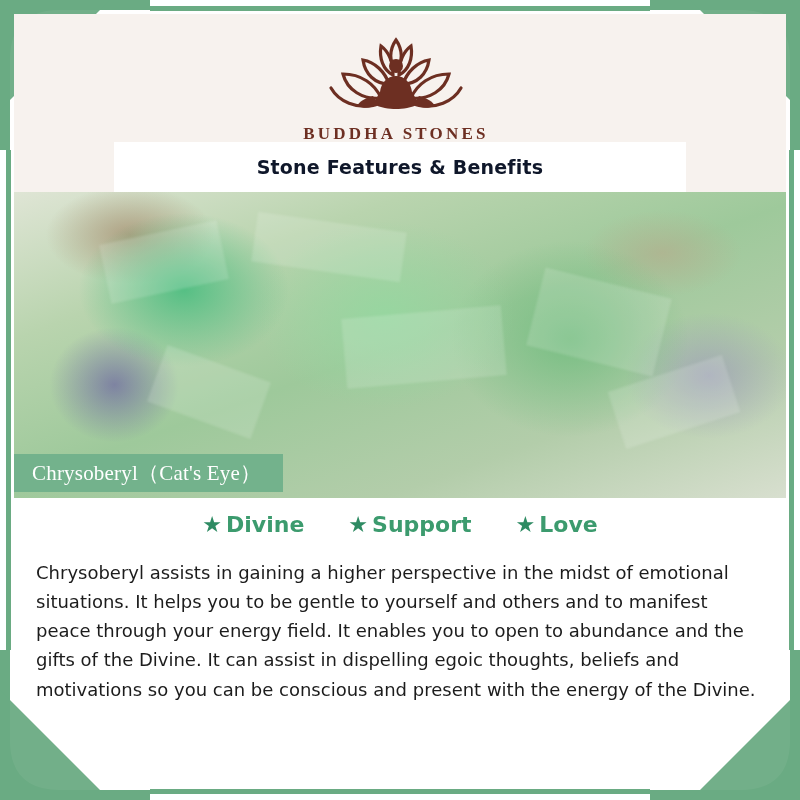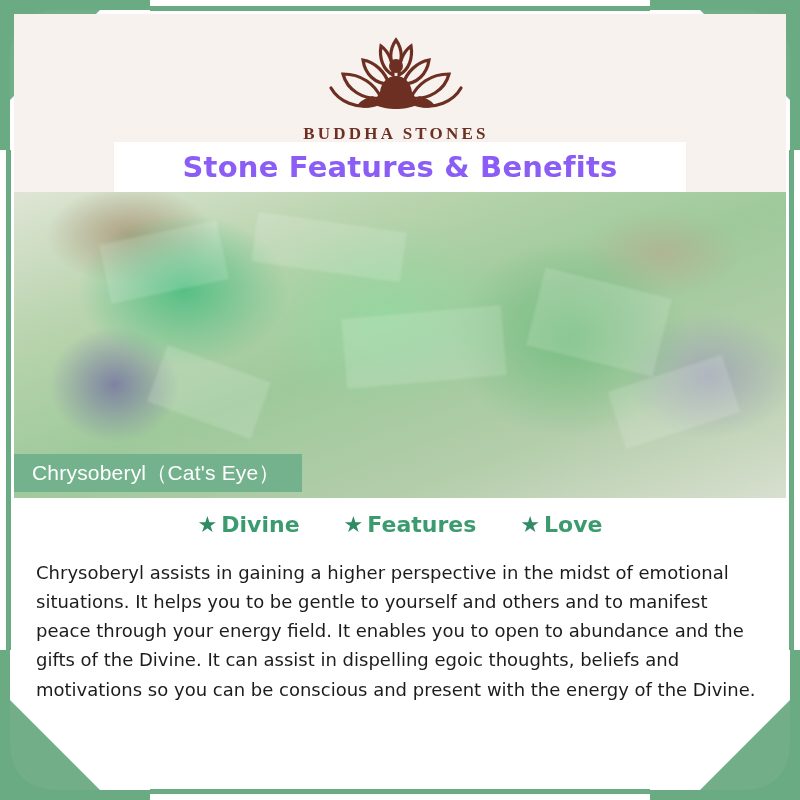--- a/index.html
+++ b/index.html
@@ -67,23 +67,23 @@
     transform: translateX(-50%);
     bottom: 0;
     width: 572px;
     height: 50px;
     background: #ffffff;
     display: flex;
     align-items: center;
     justify-content: center;
   }
   .title-bar h1 {
-    font-size: 29px;
+    font-size: 19px;
     font-weight: 700;
-    color: #8b5cf6;
+    color: #0f172a;
     letter-spacing: .2px;
     font-family: "DejaVu Sans", sans-serif;
   }
 
   
   .photo {
     position: absolute;
     top: 192px;
     left: 14px;
     right: 14px;
@@ -124,21 +124,21 @@
     position: absolute;
     left: 0;
     bottom: 6px;
     height: 38px;
     padding: 0 22px 0 18px;
     background: #73b28c;
     color: #ffffff;
     display: flex;
     align-items: center;
     font-size: 21px;
-    font-family: Liberation Sans, sans-serif;
+    font-family: Liberation Serif, serif;
     letter-spacing: .2px;
   }
 
   
   .benefits {
     position: absolute;
     top: 512px;
     left: 0;
     right: 0;
     display: flex;
@@ -240,21 +240,21 @@
     <div class="stone-label">Chrysoberyl（Cat's Eye）</div>
   </div>
 
   <div class="benefits">
     <div class="benefit">
       <span class="star">★</span>
       <span>Divine</span>
     </div>
     <div class="benefit">
       <span class="star">★</span>
-      <span>Features</span>
+      <span>Support</span>
     </div>
     <div class="benefit">
       <span class="star">★</span>
       <span>Love</span>
     </div>
   </div>
 
   <p class="body-copy">Chrysoberyl assists in gaining a higher perspective in the midst of emotional situations. It helps you to be gentle to yourself and others and to manifest peace through your energy field. It enables you to open to abundance and the gifts of the Divine. It can assist in dispelling egoic thoughts, beliefs and motivations so you can be conscious and present with the energy of the Divine.</p>
 
 </div>

